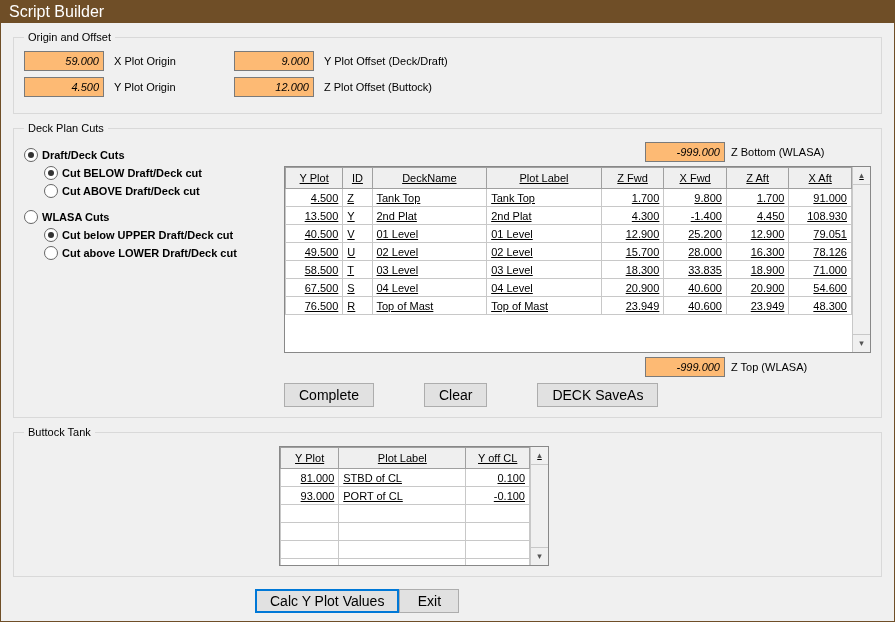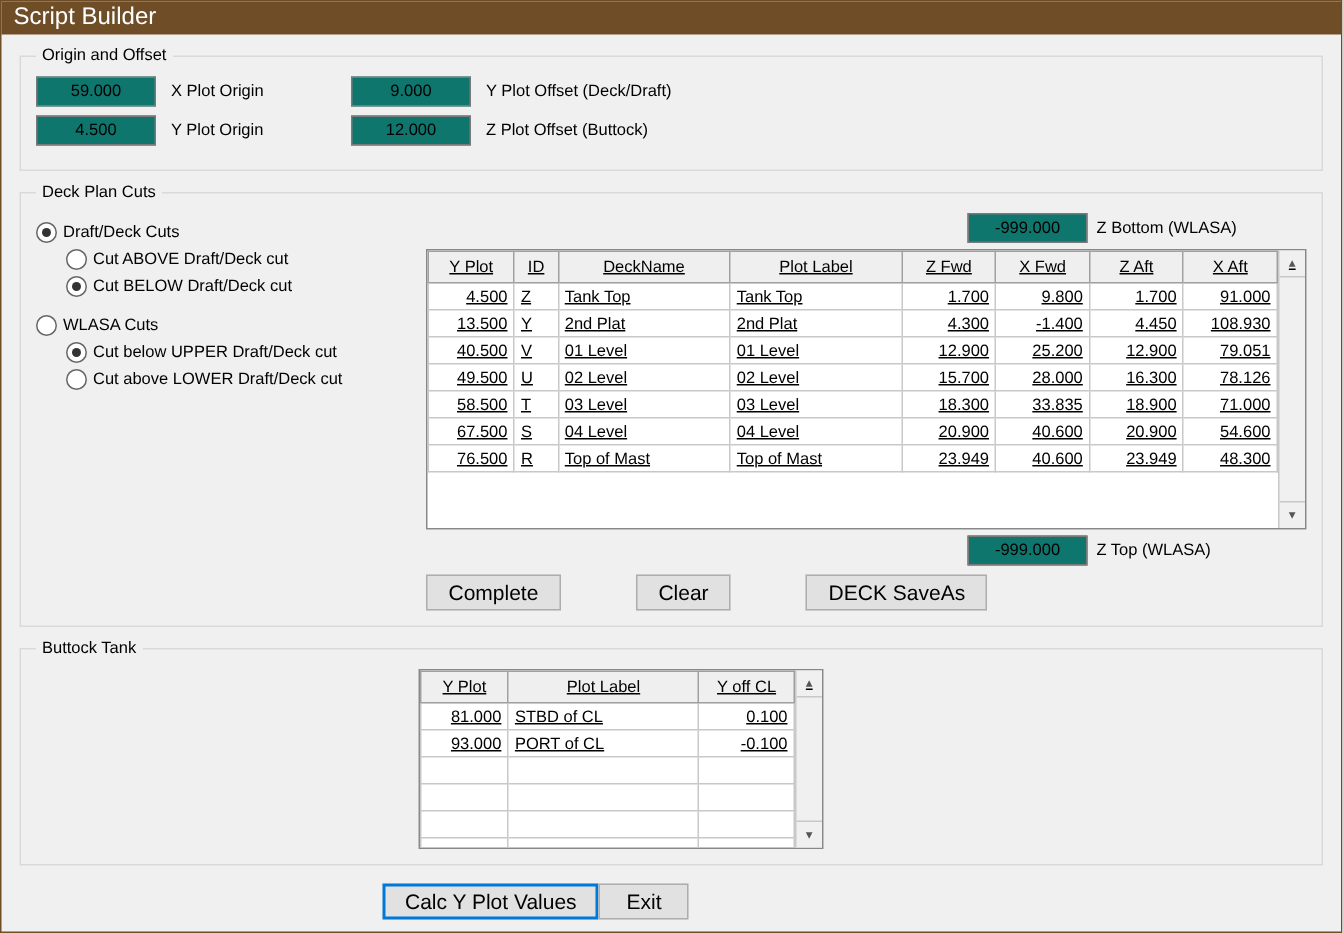--- a/index.html
+++ b/index.html
@@ -37,26 +37,27 @@
   }
   fieldset > legend {
     padding: 0 4px;
     font-size: 11px;
     color: #000;
   }
   .num-input {
     width: 70px;
     height: 18px;
     border: 1px solid #7a7a7a;
-    background: #0f766e;
-    text-align: center;
+    background: #fdba74;
+    text-align: right;
     padding: 0 4px;
     font-family: inherit;
     font-size: 11px;
     box-sizing: content-box;
+    font-style: italic;
   }
   .row {
     display: flex;
     align-items: center;
     gap: 6px;
     margin-bottom: 6px;
   }
   .lbl {
     font-size: 11px;
   }
@@ -88,20 +89,21 @@
   .indent {
     margin-left: 20px;
   }
   .cuts-layout {
     display: flex;
     gap: 10px;
   }
   .cuts-left {
     width: 250px;
     padding-top: 6px;
+    font-weight: bold;
   }
   .cuts-right {
     flex: 1;
   }
   .zrow {
     display: flex;
     align-items: center;
     justify-content: flex-end;
     gap: 6px;
     margin-bottom: 4px;
@@ -216,27 +218,27 @@
 
     <fieldset>
       <legend>Deck Plan Cuts</legend>
       <div class="cuts-layout">
         <div class="cuts-left">
           <div class="radio selected">
             <span class="radio-mark"></span>
             <span>Draft/Deck Cuts</span>
           </div>
           <div class="indent">
+            <div class="radio selected">
+              <span class="radio-mark"></span>
+              <span>Cut BELOW Draft/Deck cut</span>
+            </div>
             <div class="radio">
               <span class="radio-mark"></span>
               <span>Cut ABOVE Draft/Deck cut</span>
-            </div>
-            <div class="radio selected">
-              <span class="radio-mark"></span>
-              <span>Cut BELOW Draft/Deck cut</span>
             </div>
           </div>
           <div style="height:8px"></div>
           <div class="radio">
             <span class="radio-mark"></span>
             <span>WLASA Cuts</span>
           </div>
           <div class="indent">
             <div class="radio selected">
               <span class="radio-mark"></span>

